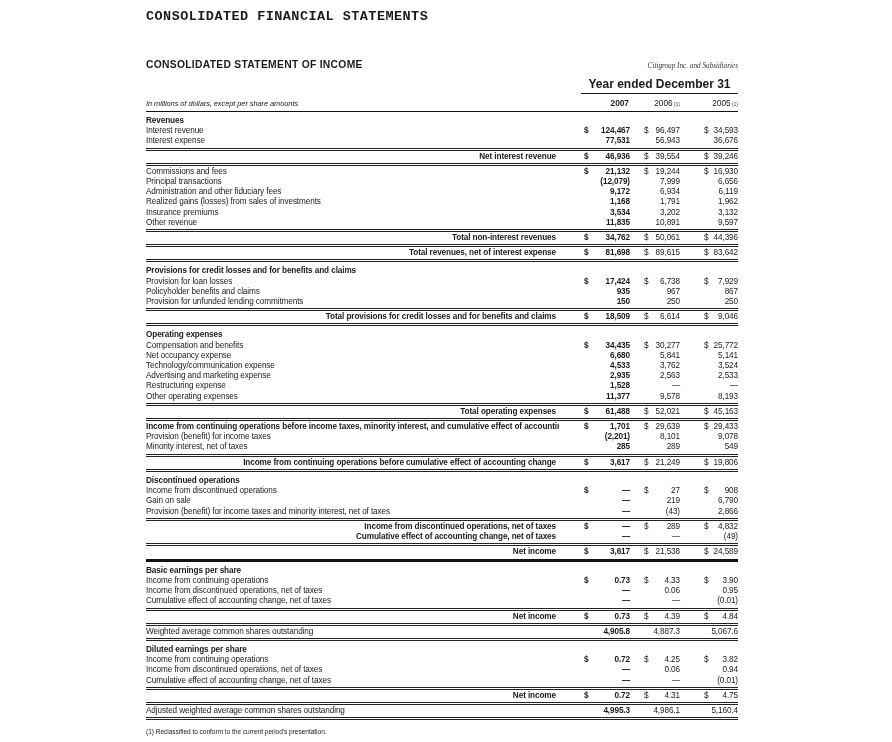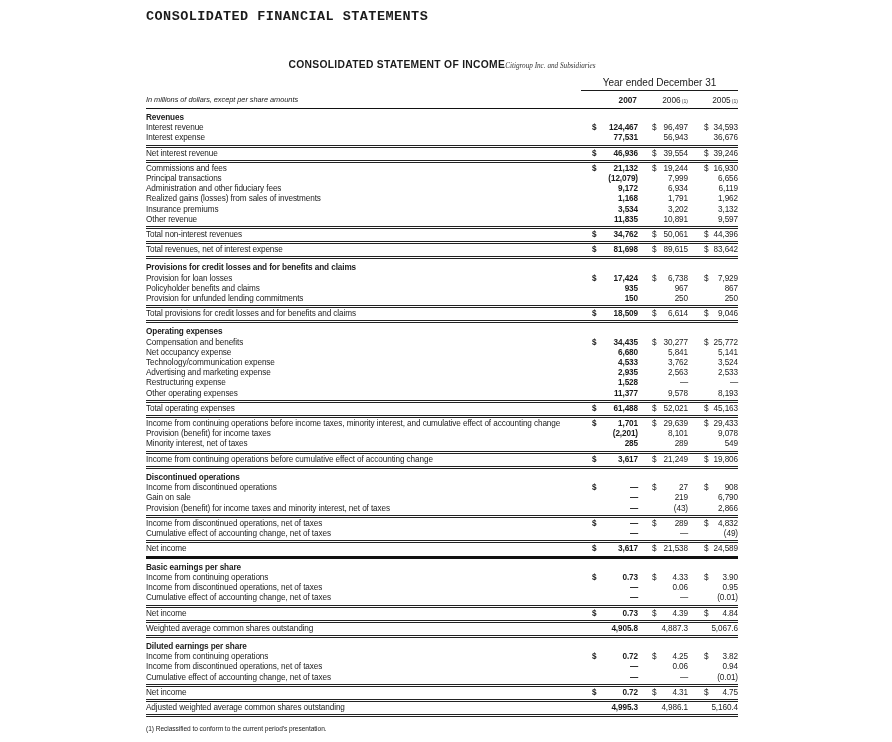--- a/index.html
+++ b/index.html
@@ -3,41 +3,41 @@
 <meta charset="utf-8">
 <style>
   * { margin:0; padding:0; box-sizing:border-box; }
   html,body { width:892px; height:742px; background:#ffffff; overflow:hidden; }
   body { font-family:"Liberation Sans", sans-serif; color:#1b1b1b; }
 
   .doc { position:absolute; left:146px; top:9px; width:592px; }
 
   .page-title { font-size:13.5px; font-weight:700; letter-spacing:.45px;font-family:Liberation Mono, monospace; }
 
-  .stmt-head { display:flex; justify-content:center; align-items:flex-end; margin-top:35px; }
+  .stmt-head { display:flex; justify-content:space-between; align-items:flex-end; margin-top:35px; }
   .stmt-title { font-size:10.3px; font-weight:700; letter-spacing:.3px; }
   .company { font-size:7.2px; font-style:italic; font-family:"Liberation Serif", serif; color:#333; }
 
   .period { width:157px; margin-left:auto; margin-top:7px; text-align:center;
-            font-weight:400; font-size:10px; border-bottom:1px solid #1b1b1b; padding-bottom:2px; }
-
-  .colhead { display:flex; align-items:flex-start; border-bottom:1.8px solid #111;
+            font-weight:700; font-size:12px; border-bottom:1px solid #1b1b1b; padding-bottom:2px; }
+
+  .colhead { display:flex; align-items:center; border-bottom:1.8px solid #111;
              padding:4px 0 3px; }
   .units { flex:1 1 auto; font-style:italic; font-size:7.4px; letter-spacing:-.05px; }
 
   .tbody { margin-top:2px; }
   .row { display:flex; align-items:baseline; font-size:8.2px; line-height:10.2px; letter-spacing:-.1px; }
   .row .lbl { flex:1 1 auto; white-space:nowrap; overflow:hidden; padding-right:3px; }
   .row.section { font-weight:700; margin-top:4px; }
-  .row.total .lbl { font-weight:400; }
+  .row.total .lbl { font-weight:700;text-align:right; }
 
   .c  { display:inline-flex; justify-content:space-between; flex:0 0 auto; align-items:baseline; }
   .c1 { width:46px; margin-left:25px; font-weight:700; }
   .c2 { width:36px; margin-left:14px; }
-  .c3 { width:34px; margin-left:16px; }
+  .c3 { width:34px; margin-left:24px; }
   .c .ds { text-align:left; }
   .c .num { text-align:right; }
 
   .yhead { justify-content:flex-end; font-size:8.3px; }
   .yhead .fn { font-size:5.2px; vertical-align:super; margin-left:1px; color:#444; }
 
   .rule { height:3px; border-top:1px solid #222; border-bottom:1px solid #222; margin:1px 0; }
   .rule-heavy { height:0; border-top:3px solid #111; margin:1.5px 0 3px; }
 
   .footnote { margin-top:8px; font-size:6.6px; color:#222; letter-spacing:-.05px; }

